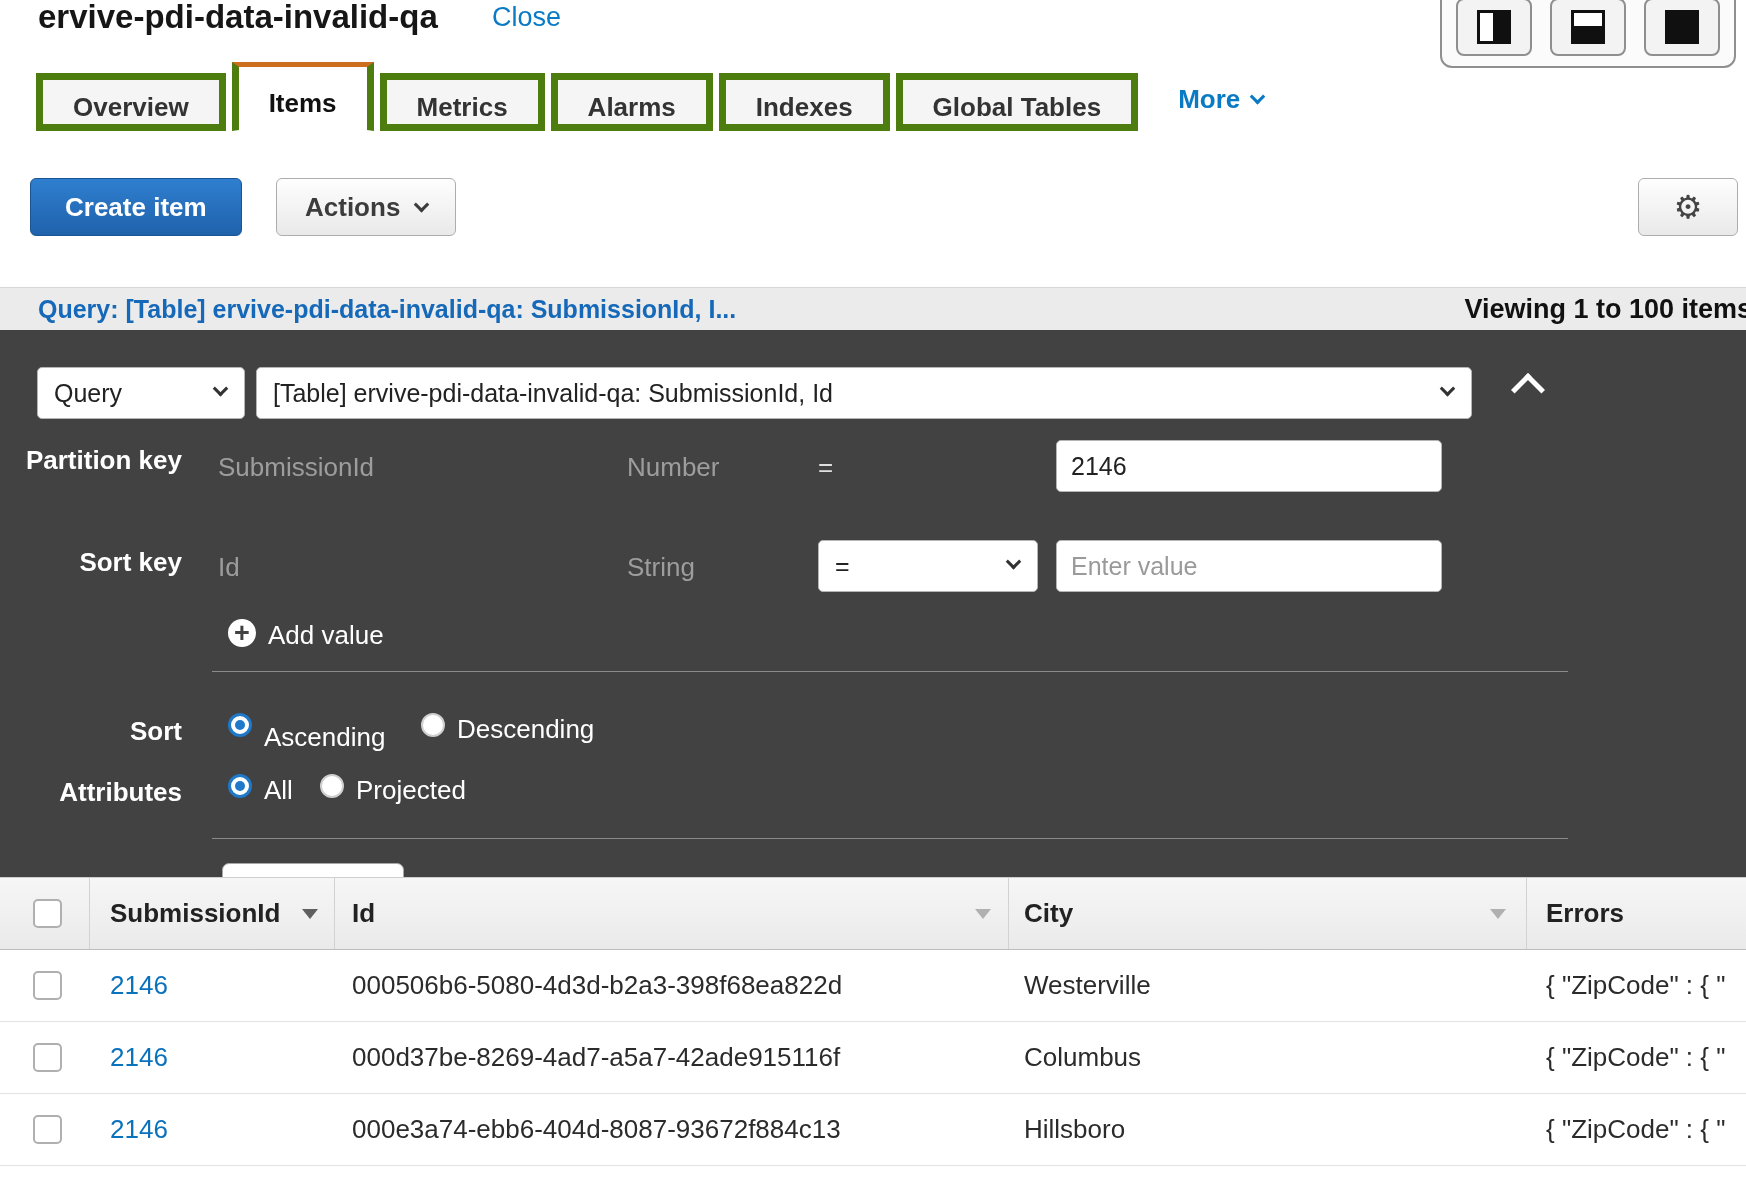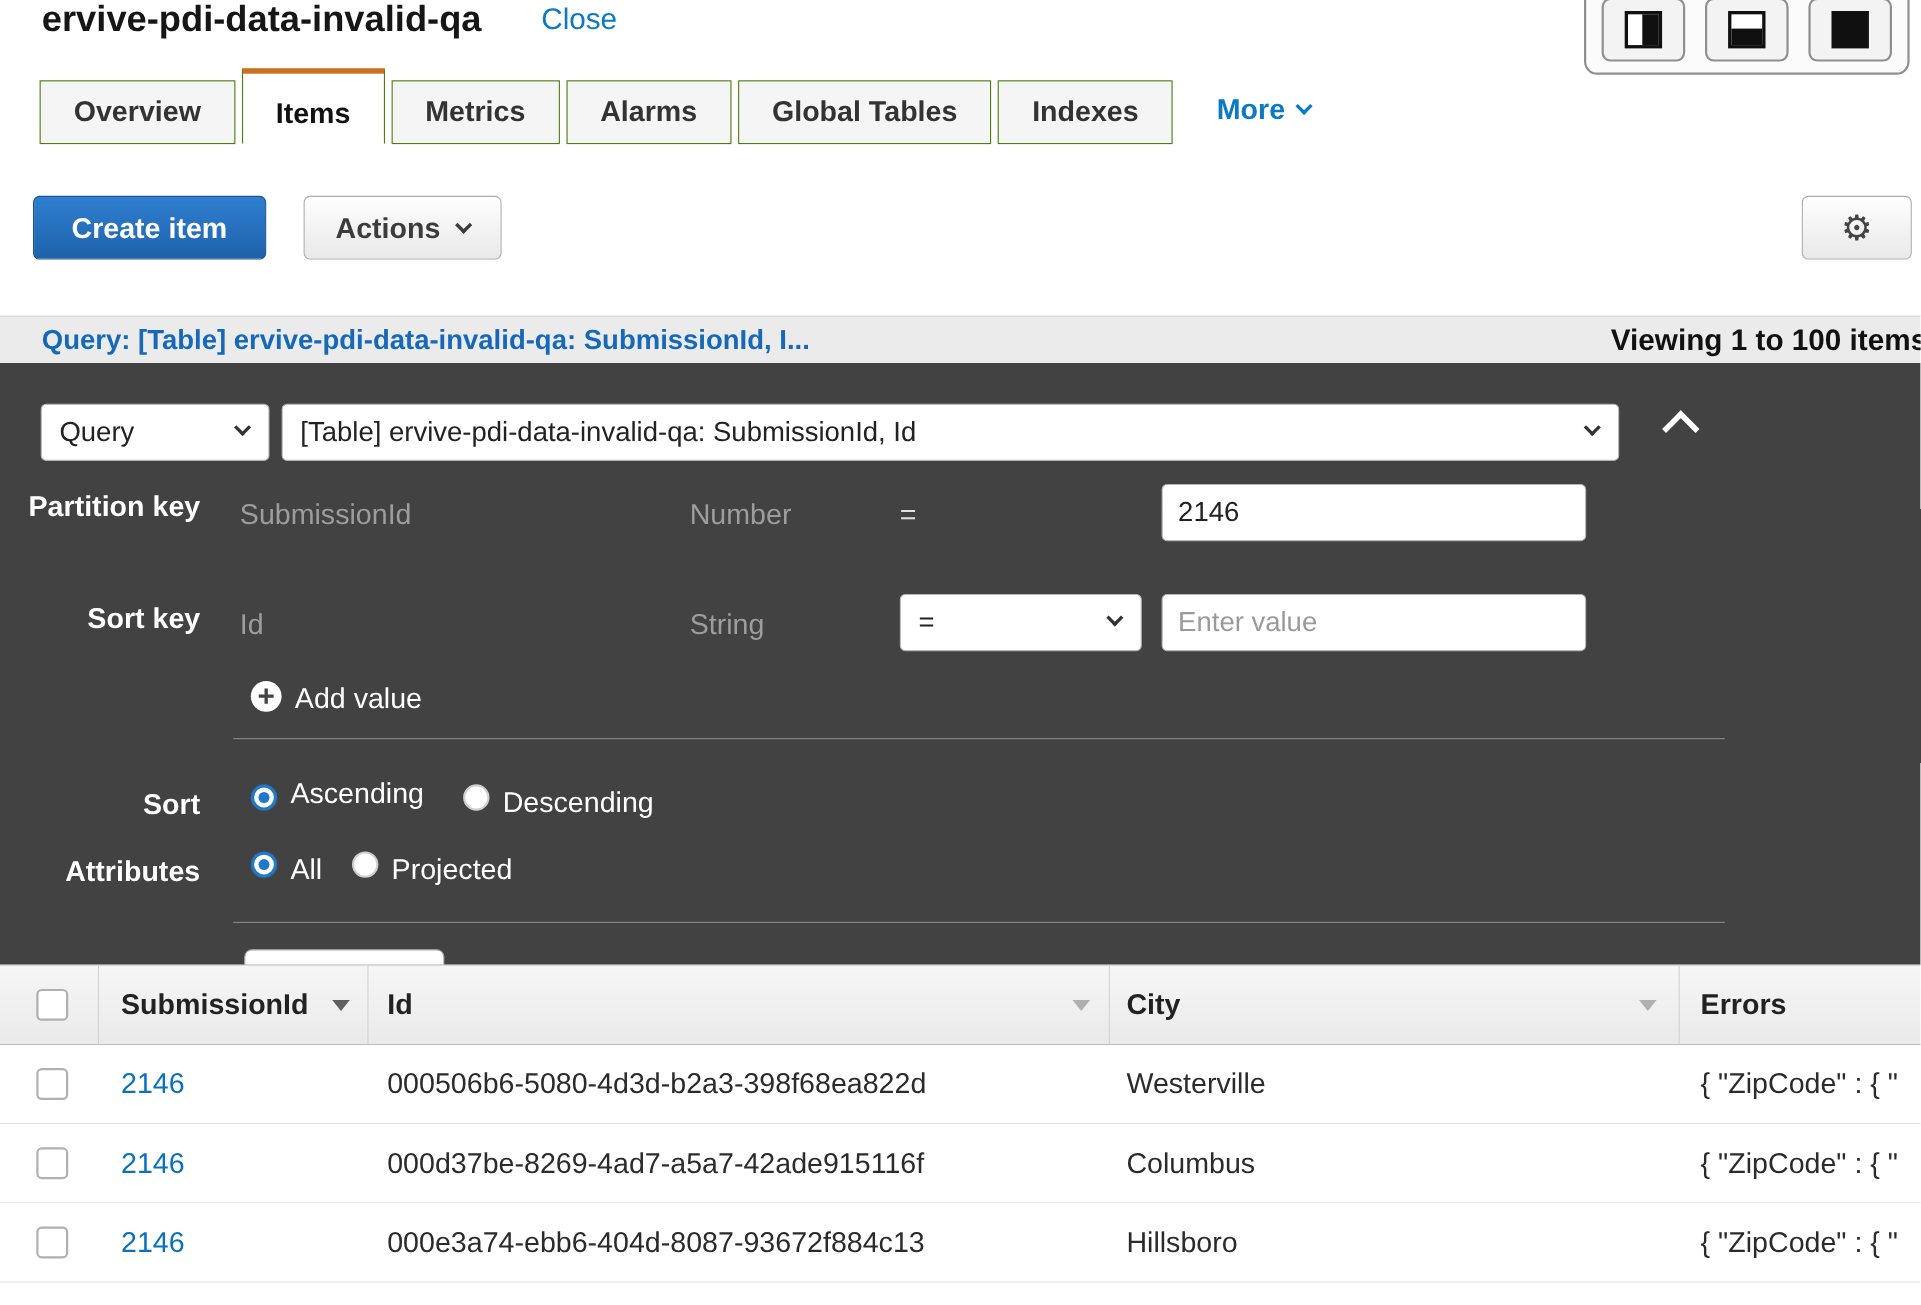--- a/index.html
+++ b/index.html
@@ -18,21 +18,21 @@
 
   .win-group { position: absolute; right: 10px; top: -14px; display: flex; gap: 18px; padding: 10px 14px; border: 2px solid #8f8f8f; border-radius: 12px; background: #fbfbfb; }
   .win-btn { width: 76px; height: 58px; border: 2px solid #8f8f8f; border-radius: 8px; background: #f3f3f3; display: flex; align-items: center; justify-content: center; cursor: pointer; }
   .ic-frame { width: 34px; height: 34px; border: 3px solid #101010; position: relative; background: #fff; }
   .ic-frame .fill-right  { position: absolute; right: 0; top: 0; width: 55%; height: 100%; background: #101010; }
   .ic-frame .fill-bottom { position: absolute; left: 0; bottom: 0; width: 100%; height: 55%; background: #101010; }
   .ic-solid { width: 34px; height: 34px; background: #101010; }
 
   
   .tabs { position: absolute; left: 36px; top: 62px; height: 69px; display: flex; align-items: flex-end; }
-  .tab { height: 58px; line-height: 54px; padding: 0 30px; background: #f5f5f5; border: 1px solid #4d7c0f; margin-right: 6px; font-size: 26px; font-weight: bold; color: #333; cursor: pointer; white-space: nowrap; }
+  .tab { height: 58px; line-height: 54px; padding: 0 30px; background: #f5f5f5; border: 7px solid #4d7c0f; margin-right: 6px; font-size: 26px; font-weight: bold; color: #333; cursor: pointer; white-space: nowrap; }
   .tab.active { height: 69px; line-height: 54px; padding-top: 9px; background: #fff; border-bottom: 1px solid #fff; border-top: 5px solid #cc6f1f; color: #111; }
   .more { margin-left: 34px; margin-bottom: 16px; font-size: 26px; font-weight: bold; color: #0a7ac4; display: flex; align-items: center; gap: 12px; cursor: pointer; }
 
   
   .chev-down { display: inline-block; width: 11px; height: 11px; border-right: 3px solid currentColor; border-bottom: 3px solid currentColor; transform: rotate(45deg) translate(-2px,-2px); }
   .chev-up-white { position: absolute; width: 24px; height: 24px; border-left: 5px solid #fff; border-top: 5px solid #fff; transform: rotate(45deg); }
 
   
   .btn { border-radius: 6px; cursor: pointer; font-family: inherit; }
   .btn-create { position: absolute; left: 30px; top: 178px; height: 58px; padding: 0 34px; background: linear-gradient(#2f7fd0, #1f62ab); border: 1px solid #1a5492; color: #fff; font-size: 26px; font-weight: bold; }
@@ -97,22 +97,22 @@
       <span class="ic-solid"></span>
     </div>
   </div>
 </div>
 
 <div class="tabs">
   <div class="tab">Overview</div>
   <div class="tab active">Items</div>
   <div class="tab">Metrics</div>
   <div class="tab">Alarms</div>
+  <div class="tab">Indexes</div>
   <div class="tab">Global Tables</div>
-  <div class="tab">Indexes</div>
   <div class="more">
     <span>More</span>
     <span class="chev-down"></span>
   </div>
 </div>
 
 <button class="btn btn-create">Create item</button>
 <div class="btn btn-plain btn-actions">
   <span>Actions</span>
   <span class="chev-down"></span>
@@ -153,21 +153,21 @@
   </div>
   <input class="inp" style="left: 1056px; top: 210px; width: 386px;" placeholder="Enter value">
 
   <div class="plus-circle">+</div>
   <span class="add-filter-label">Add value</span>
 
   <div class="hr" style="top:341px;"></div>
 
   <div class="plabel" style="left:0; top:383px;">Sort</div>
   <span class="radio on" style="left:228px; top:383px;"></span>
-  <span class="rlabel" style="left:264px; top:376px;">Ascending</span>
+  <span class="rlabel" style="left:264px; top:392px;">Ascending</span>
   <span class="radio off" style="left:421px; top:383px;"></span>
   <span class="rlabel" style="left:457px; top:384px;">Descending</span>
 
   <div class="plabel" style="left:0; top:444px;">Attributes</div>
   <span class="radio on" style="left:228px; top:444px;"></span>
   <span class="rlabel" style="left:264px; top:445px;">All</span>
   <span class="radio off" style="left:320px; top:444px;"></span>
   <span class="rlabel" style="left:356px; top:445px;">Projected</span>
 
   <div class="hr" style="top:508px;"></div>

